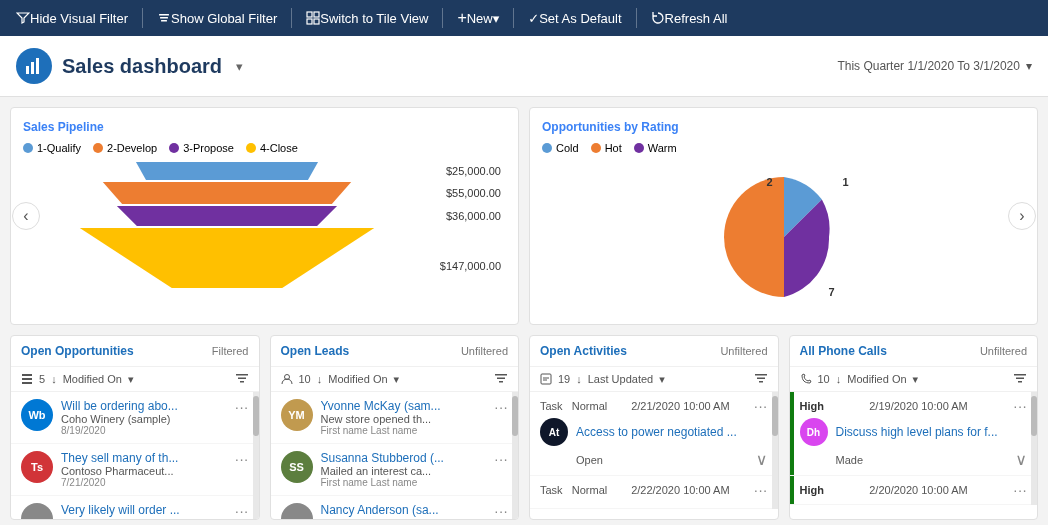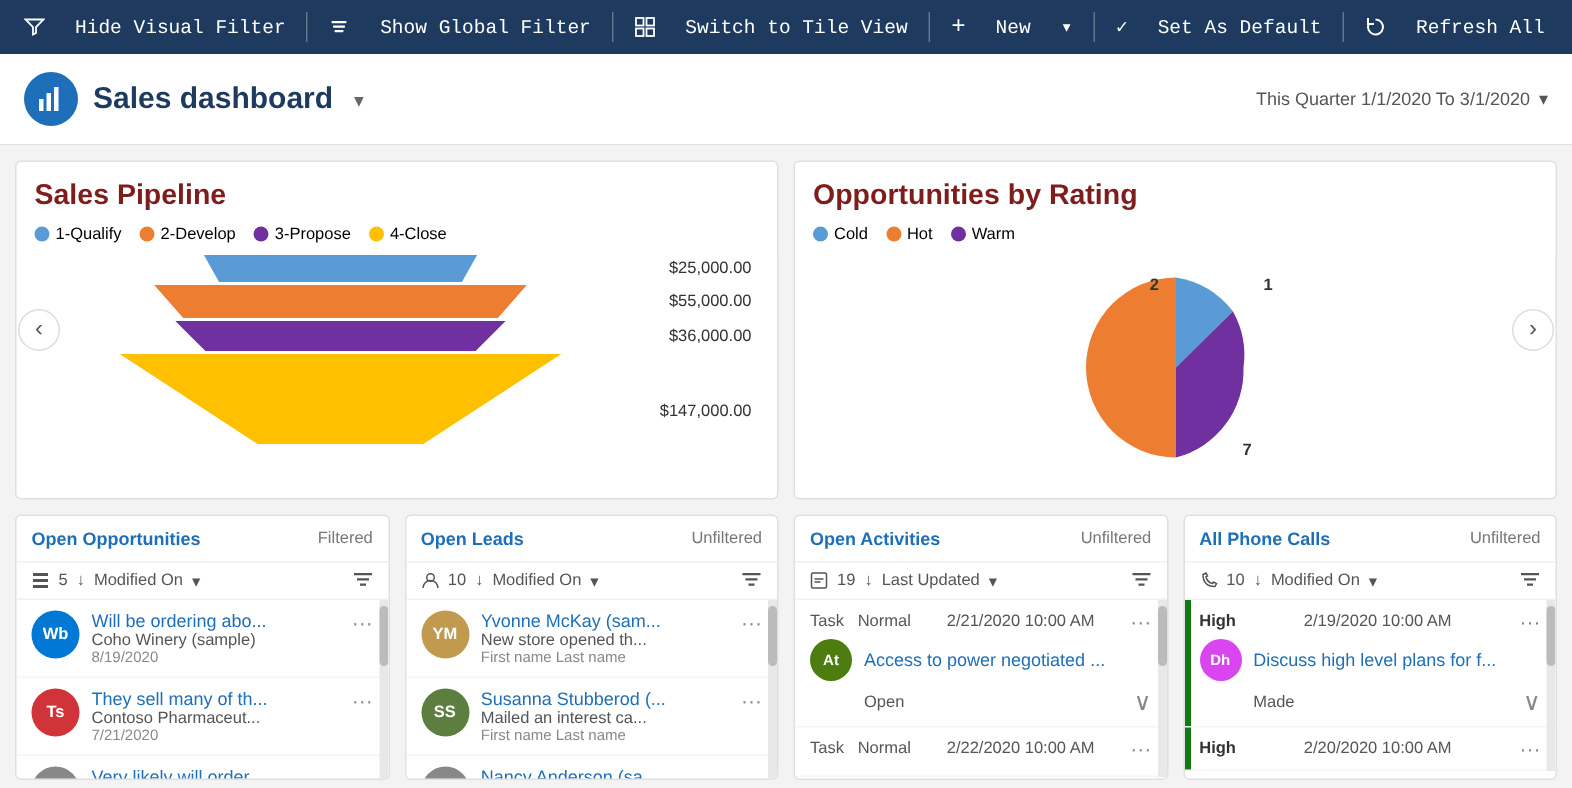--- a/index.html
+++ b/index.html
@@ -4,41 +4,41 @@
   <style>
     * { box-sizing: border-box; margin: 0; padding: 0; }
     body { font-family: 'Segoe UI', sans-serif; font-size: 13px; background: #f3f3f3; width: 1048px; height: 525px; overflow: hidden; }
 
     
     .toolbar {
       display: flex; align-items: center; background: #1e3a5f; color: white;
       height: 36px; padding: 0 8px; gap: 4px;
     }
     .toolbar-btn {
-      display: flex; align-items: center; gap: 20px; color: white;
+      display: flex; align-items: center; gap: 0; color: white;
       background: none; border: none; cursor: pointer; font-size: 13px;
-      padding: 4px 8px; white-space: nowrap; height: 100%; font-family: Liberation Mono, monospace;
+      padding: 4px 8px; white-space: nowrap; height: 100%;
     }
     .toolbar-divider { width: 1px; background: rgba(255,255,255,0.3); height: 20px; margin: 0 2px; }
 
     
     .header {
       display: flex; align-items: center; justify-content: space-between;
       background: white; height: 61px; padding: 0 16px; border-bottom: 1px solid #e0e0e0;
     }
     .header-left { display: flex; align-items: center; gap: 10px; }
     .header-icon {
       width: 36px; height: 36px; border-radius: 50%; background: #1e6fba;
       display: flex; align-items: center; justify-content: center; color: white; font-size: 16px;
     }
     .header-title { font-size: 20px; font-weight: 600; color: #1e3a5f; }
     .header-chevron { color: #666; margin-left: 4px; cursor: pointer; }
     .header-right { display: flex; align-items: center; gap: 6px; color: #555; font-size: 12px; cursor: pointer; }
     .chart-card { background: white; border-radius: 4px; padding: 12px; border: 1px solid #e0e0e0; }
-    .chart-title { font-size: 19px; font-weight: 600; color: #7f1d1d; margin-bottom: 8px; }
+    .chart-title { font-size: 12px; font-weight: 600; color: #3b82f6; margin-bottom: 8px; }
 
     
     .legend { display: flex; gap: 12px; flex-wrap: wrap; margin-bottom: 8px; }
     .legend-item { display: flex; align-items: center; gap: 4px; font-size: 11px; }
     .legend-dot { width: 10px; height: 10px; border-radius: 50%; }
     .list-card { background: white; border-radius: 4px; border: 1px solid #e0e0e0; overflow: hidden; }
     .list-card-header { display: flex; align-items: center; justify-content: space-between; padding: 8px 10px; border-bottom: 1px solid #f0f0f0; }
     .list-card-title { font-size: 12px; font-weight: 600; color: #1e6fba; }
     .list-card-badge { font-size: 11px; color: #777; }
     .list-card-controls { display: flex; align-items: center; gap: 6px; padding: 5px 10px; border-bottom: 1px solid #f0f0f0; font-size: 11px; color: #555; }
@@ -351,21 +351,21 @@
       </div>
       <div style="position:relative;overflow:hidden;">
 
         <div style="border-bottom:1px solid #f5f5f5;padding:6px 10px;">
           <div style="display:flex;justify-content:space-between;align-items:center;font-size:11px;color:#555;margin-bottom:4px;">
             <span>Task &nbsp; Normal</span>
             <span>2/21/2020 10:00 AM</span>
             <span class="list-item-menu">···</span>
           </div>
           <div style="display:flex;align-items:center;gap:8px;">
-            <div class="activity-avatar" style="background:#4d7c0f;">At</div>
+            <div class="activity-avatar" style="background:#0f172a;">At</div>
             <span style="font-size:12px;color:#1e6fba;flex:1;white-space:nowrap;overflow:hidden;text-overflow:ellipsis;">Access to power negotiated ...</span>
           </div>
           <div style="display:flex;justify-content:space-between;align-items:center;padding-left:36px;margin-top:4px;">
             <span style="font-size:11px;color:#555;">Open</span>
             <span style="font-size:16px;color:#888;cursor:pointer;">∨</span>
           </div>
         </div>
 
         <div style="border-bottom:1px solid #f5f5f5;padding:6px 10px;">
           <div style="display:flex;justify-content:space-between;align-items:center;font-size:11px;color:#555;margin-bottom:4px;">

